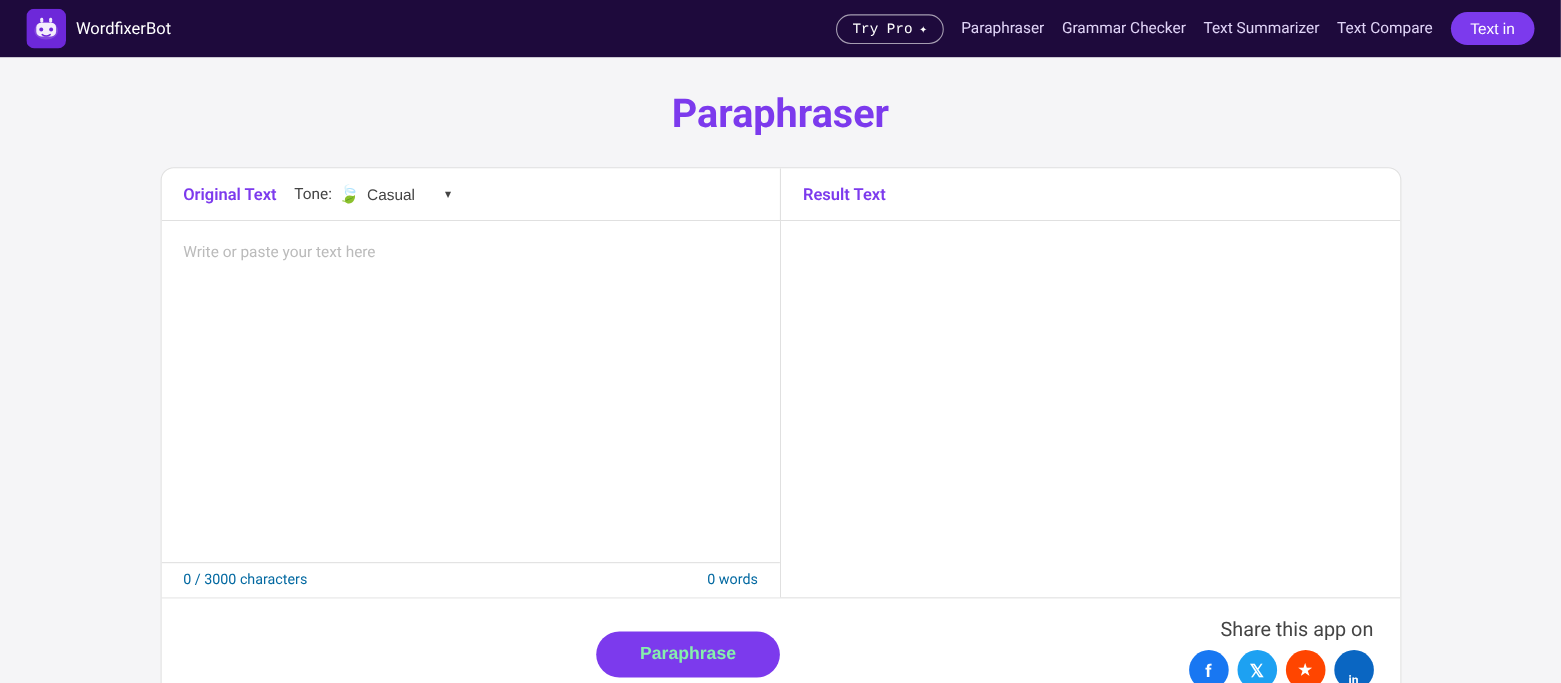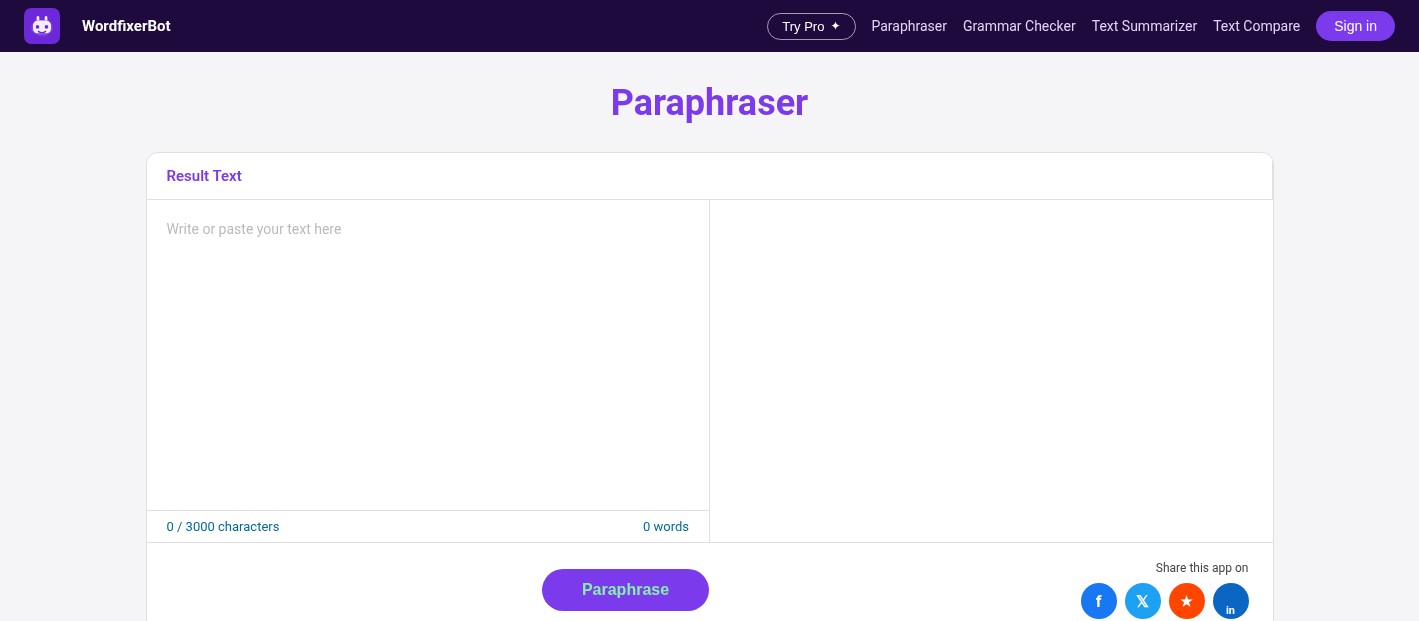--- a/index.html
+++ b/index.html
@@ -14,42 +14,43 @@
       background: #1e0a3c;
       display: flex;
       align-items: center;
       padding: 0 24px;
       height: 52px;
       gap: 16px;
     }
     .nav-brand {
       display: flex;
       align-items: center;
-      gap: 22px;
+      gap: 9px;
       color: #fff;
-      font-weight: 700;
+      font-weight: 400;
       font-size: 15px;
       margin-right: auto;
     }
     .brand-icon {
       width: 36px;
       height: 36px;
     }
     .try-pro-btn {
       border: 1.5px solid rgba(255,255,255,0.6);
       background: transparent;
       color: #fff;
       border-radius: 20px;
       padding: 5px 14px;
       font-size: 13px;
       cursor: pointer;
       display: flex;
       align-items: center;
       gap: 6px;
       white-space: nowrap;
+      font-family: Liberation Mono, monospace;
     }
     .try-pro-btn .sparkle {
       font-size: 12px;
     }
     .nav-link {
       color: #e0d4f7;
       font-size: 14px;
       text-decoration: none;
       cursor: pointer;
       white-space: nowrap;
@@ -194,21 +195,21 @@
       color: #86efac;
       border: none;
       border-radius: 24px;
       padding: 12px 40px;
       font-size: 16px;
       font-weight: 600;
       cursor: pointer;
       margin: 0 auto;
     }
     .share-label {
-      font-size: 12px;
+      font-size: 18px;
       color: #444;
       white-space: nowrap;
     }
     .share-icons {
       display: flex;
       gap: 8px;
     }
     .share-icon {
       width: 36px;
       height: 36px;
@@ -259,29 +260,45 @@
   <button class="try-pro-btn">
     <span>Try Pro</span>
     <span class="sparkle">✦</span>
   </button>
 
   <a class="nav-link">Paraphraser</a>
   <a class="nav-link">Grammar Checker</a>
   <a class="nav-link">Text Summarizer</a>
   <a class="nav-link">Text Compare</a>
 
-  <button class="sign-in-btn">Sign in</button>
+  <button class="sign-in-btn">Text in</button>
 </nav>
 
 <div class="main">
   <h1 class="page-title">Paraphraser</h1>
 
   <div class="card">
 
     <div class="panels">
+      <div class="panel-header">
+        <span class="panel-header-label">Original Text</span>
+        <div class="tone-section">
+          <span class="tone-label">Tone:</span>
+          <span class="tone-icon">🍃</span>
+          <div class="tone-wrapper">
+            <select class="tone-select">
+              <option>Casual</option>
+              <option>Formal</option>
+              <option>Creative</option>
+              <option>Fluency</option>
+              <option>Simple</option>
+            </select>
+          </div>
+        </div>
+      </div>
       <div class="panel-header">
         <span class="panel-header-label">Result Text</span>
       </div>
     </div>
 
     <div class="text-areas">
       <div class="text-area-left">
         <textarea placeholder="Write or paste your text here" style=""></textarea>
         <div class="char-count-bar">
           <span>0 / 3000 characters</span>

